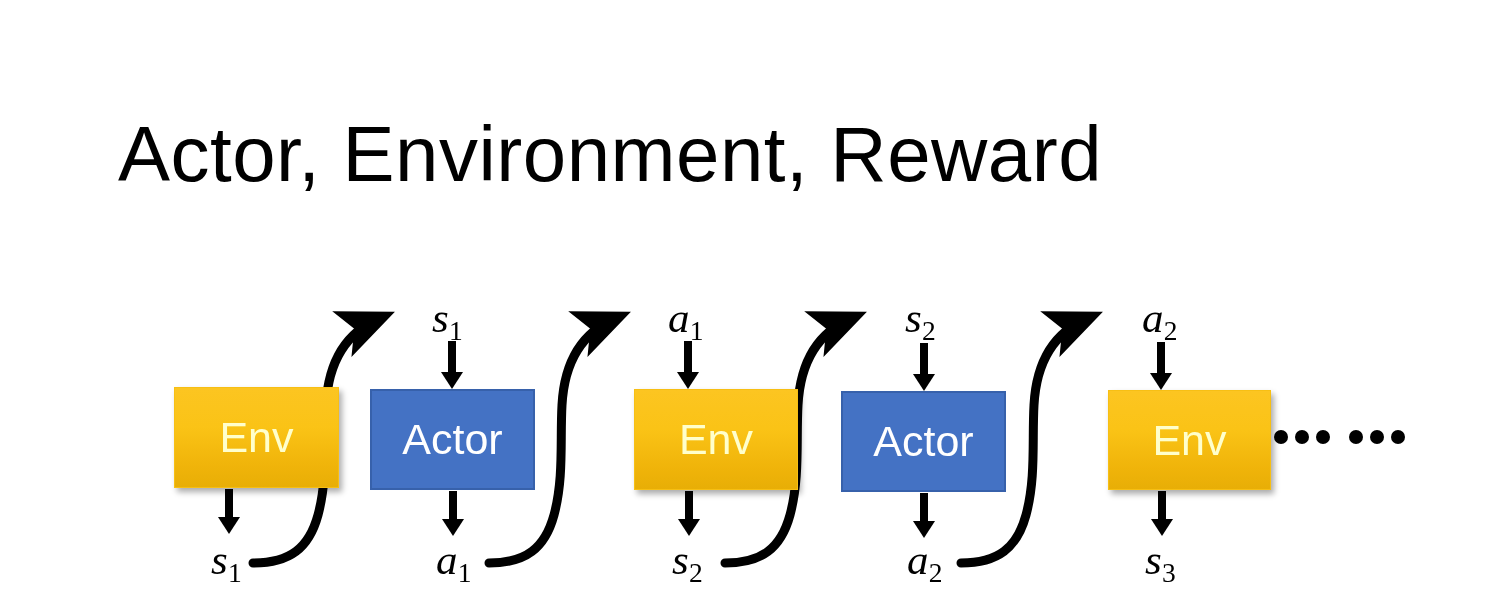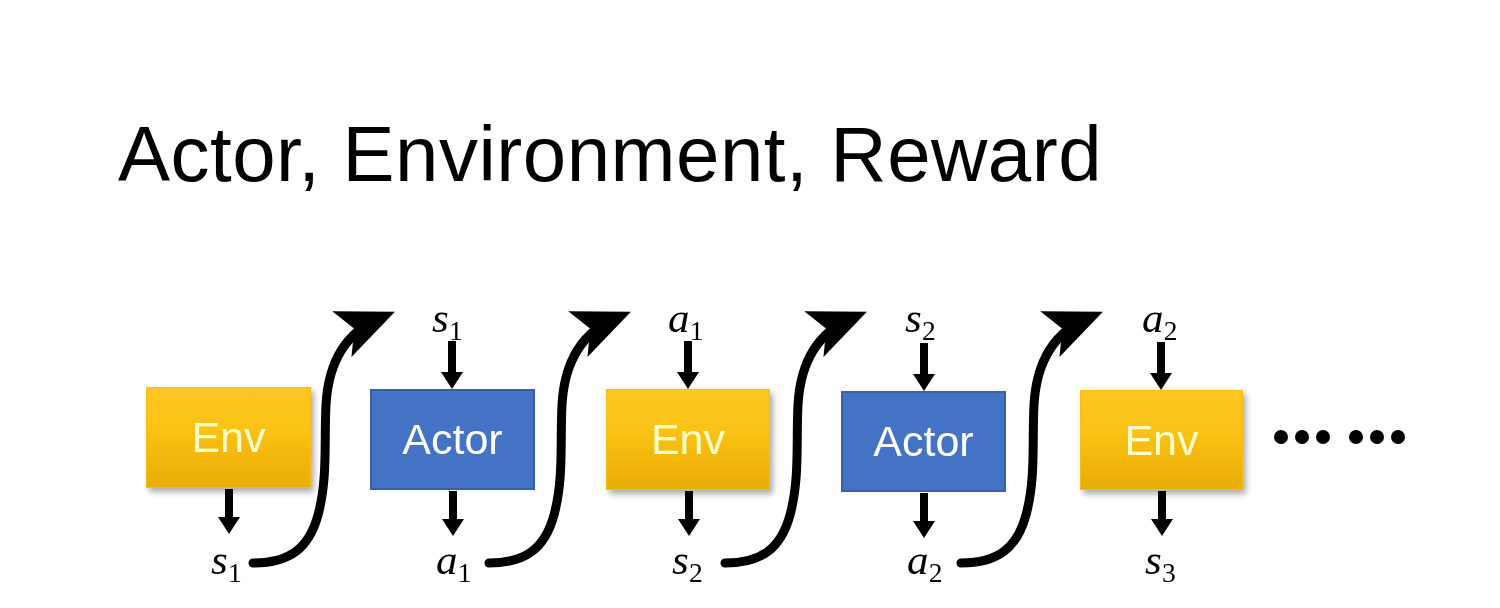--- a/index.html
+++ b/index.html
@@ -64,20 +64,21 @@
     font-weight: 400;
     font-size: 43px;
     line-height: 1;
     user-select: none;
   }
   .node-box.env {
     background: linear-gradient(180deg, #fcc521 0%, #fac316 40%, #f0b40a 78%, #e8ae06 100%);
     color: #ffffcc;
     border: 1px solid #f7bf14;
     box-shadow: 3px 4px 6px rgba(0,0,0,0.33);
+    margin-left: 28px;
   }
   .node-box.actor {
     background: #4472c4;
     color: #ffffff;
     border: 2px solid #3761ab;
     box-shadow: none;
   }
 
   
   .math-label {

